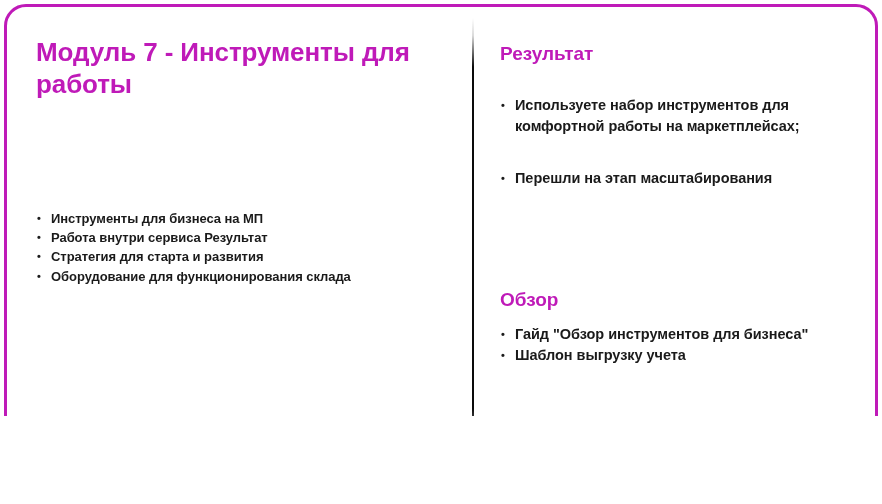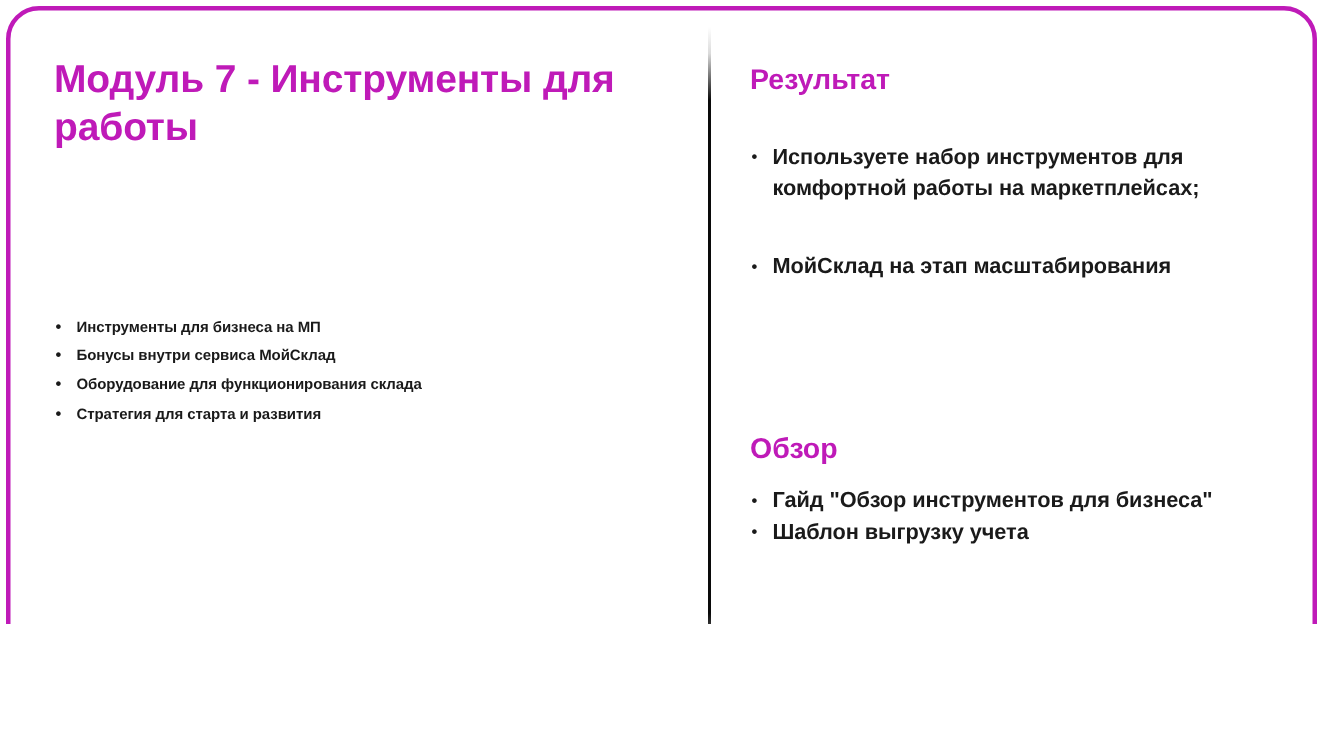--- a/index.html
+++ b/index.html
@@ -102,21 +102,21 @@
   ul.bullets li::before {
     content: "\2022";
     position: absolute;
     left: 1px;
     top: 0;
     font-size: 11px;
     line-height: inherit;
     color: #1a1a1a;
   }
   .left-list li {
-    font-size: 10px;
+    font-size: 13px;
     line-height: 19.2px;
     letter-spacing: -0.05px;
   }
   .left-list li::before { font-size: 10px; }
   .right-list li {
     font-size: 14.5px;
     line-height: 21px;
     letter-spacing: -0.05px;
     margin-top: 31px;
   }
@@ -135,31 +135,31 @@
 
   <div class="divider"></div>
 
   <div class="left-col">
     <h1 class="slide-title">Модуль 7 - Инструменты для работы</h1>
   </div>
 
   <div class="left-list">
     <ul class="bullets">
       <li>Инструменты для бизнеса на МП</li>
-      <li>Бонусы внутри сервиса МойСклад</li>
+      <li>Работа внутри сервиса Результат</li>
+      <li>Стратегия для старта и развития</li>
       <li>Оборудование для функционирования склада</li>
-      <li>Стратегия для старта и развития</li>
     </ul>
   </div>
 
   <div class="right-col">
     <h2 class="section-heading">Результат</h2>
     <ul class="bullets right-list">
       <li>Используете набор инструментов для комфортной работы на маркетплейсах;</li>
-      <li>МойСклад на этап масштабирования</li>
+      <li>Перешли на этап масштабирования</li>
     </ul>
   </div>
 
   <div class="bonus-block">
     <h2 class="section-heading">Обзор</h2>
     <ul class="bullets bonus-list">
       <li>Гайд "Обзор инструментов для бизнеса"</li>
       <li>Шаблон выгрузку учета</li>
     </ul>
   </div>

